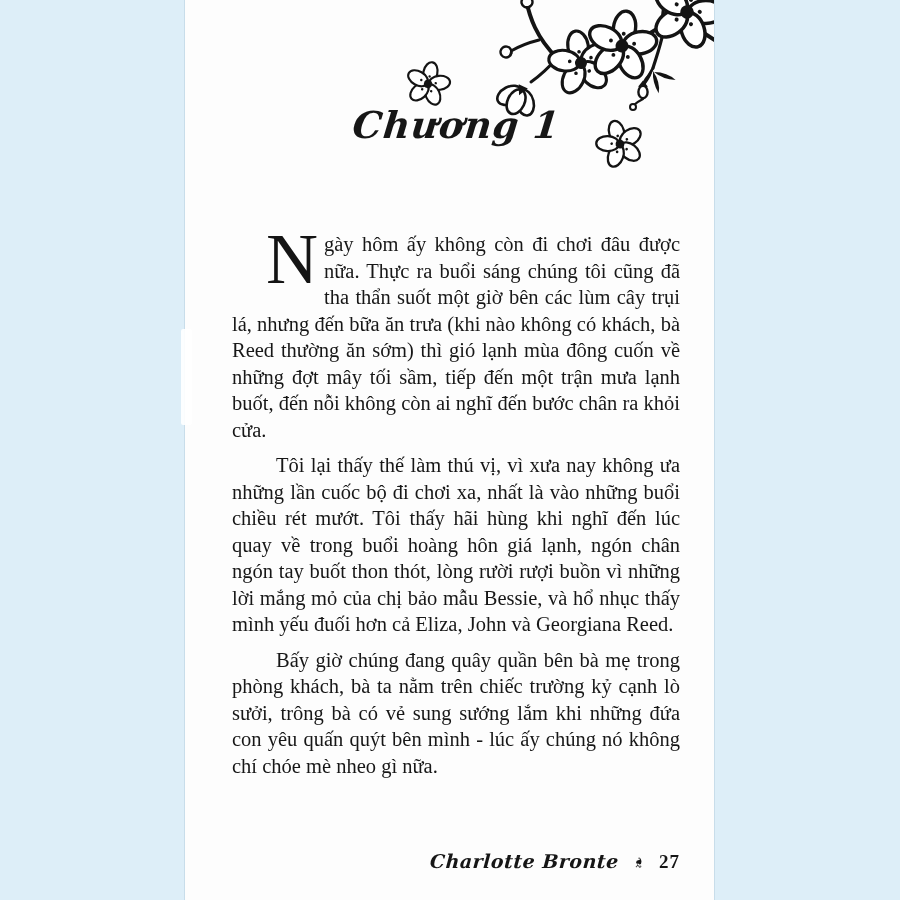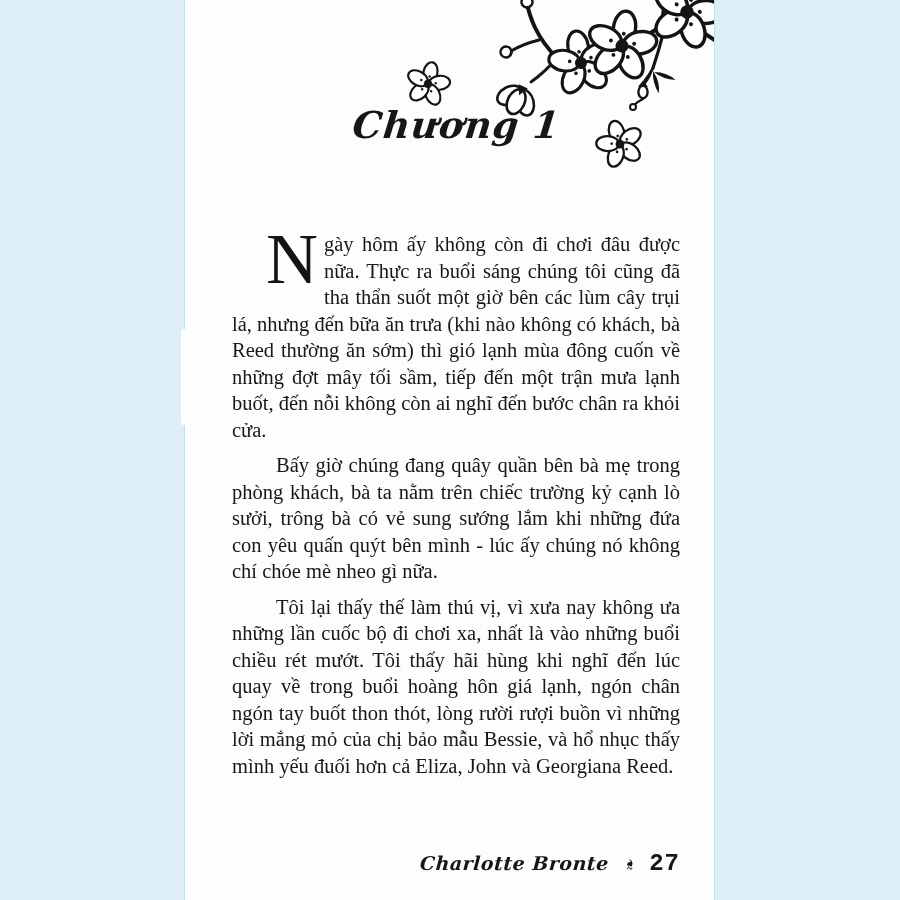--- a/index.html
+++ b/index.html
@@ -85,24 +85,23 @@
     display: inline-block;
   }
   .footer-ornament {
     font-family: "DejaVu Sans", sans-serif;
     font-size: 15px;
     margin: 0 13px 0 15px;
     display: inline-block;
     transform: rotate(-90deg);
   }
   .page-number {
-    font-size: 24px;
+    font-size: 19px;
     font-weight: 700;
     letter-spacing: 1px;
-    font-family: Liberation Mono, monospace;
   }
 </style>
 </head>
 <body>
 
 <div class="book-page">
 
   <div class="page-edge-tab"></div>
 
   <svg class="decoration" viewBox="0 0 529 178" xmlns="http://www.w3.org/2000/svg">
@@ -172,21 +171,21 @@
     <use href="#blossom" transform="translate(243,84) scale(0.82) rotate(12)"></use>
     <use href="#blossom" transform="translate(435,144) scale(0.88) rotate(-16)"></use>
   </svg>
 
   <div class="chapter-title">Chương 1</div>
 
   <div class="body-text">
     <p>
       <span class="dropcap">N</span><span>gày hôm ấy không còn đi chơi đâu được nữa. Thực ra buổi sáng chúng tôi cũng đã tha thẩn suốt một giờ bên các lùm cây trụi lá, nhưng đến bữa ăn trưa (khi nào không có khách, bà Reed thường ăn sớm) thì gió lạnh mùa đông cuốn về những đợt mây tối sầm, tiếp đến một trận mưa lạnh buốt, đến nỗi không còn ai nghĩ đến bước chân ra khỏi cửa.</span>
     </p>
+    <p class="indent">Tôi lại thấy thế làm thú vị, vì xưa nay không ưa những lần cuốc bộ đi chơi xa, nhất là vào những buổi chiều rét mướt. Tôi thấy hãi hùng khi nghĩ đến lúc quay về trong buổi hoàng hôn giá lạnh, ngón chân ngón tay buốt thon thót, lòng rười rượi buồn vì những lời mắng mỏ của chị bảo mẫu Bessie, và hổ nhục thấy mình yếu đuối hơn cả Eliza, John và Georgiana Reed.</p>
     <p class="indent">Bấy giờ chúng đang quây quần bên bà mẹ trong phòng khách, bà ta nằm trên chiếc trường kỷ cạnh lò sưởi, trông bà có vẻ sung sướng lắm khi những đứa con yêu quấn quýt bên mình - lúc ấy chúng nó không chí chóe mè nheo gì nữa.</p>
-    <p class="indent">Tôi lại thấy thế làm thú vị, vì xưa nay không ưa những lần cuốc bộ đi chơi xa, nhất là vào những buổi chiều rét mướt. Tôi thấy hãi hùng khi nghĩ đến lúc quay về trong buổi hoàng hôn giá lạnh, ngón chân ngón tay buốt thon thót, lòng rười rượi buồn vì những lời mắng mỏ của chị bảo mẫu Bessie, và hổ nhục thấy mình yếu đuối hơn cả Eliza, John và Georgiana Reed.</p>
   </div>
 
   <div class="page-footer">
     <span class="author-name">Charlotte Bronte</span><span class="footer-ornament">❧</span><span class="page-number">27</span>
   </div>
 
 </div>
 
 </body></html>

